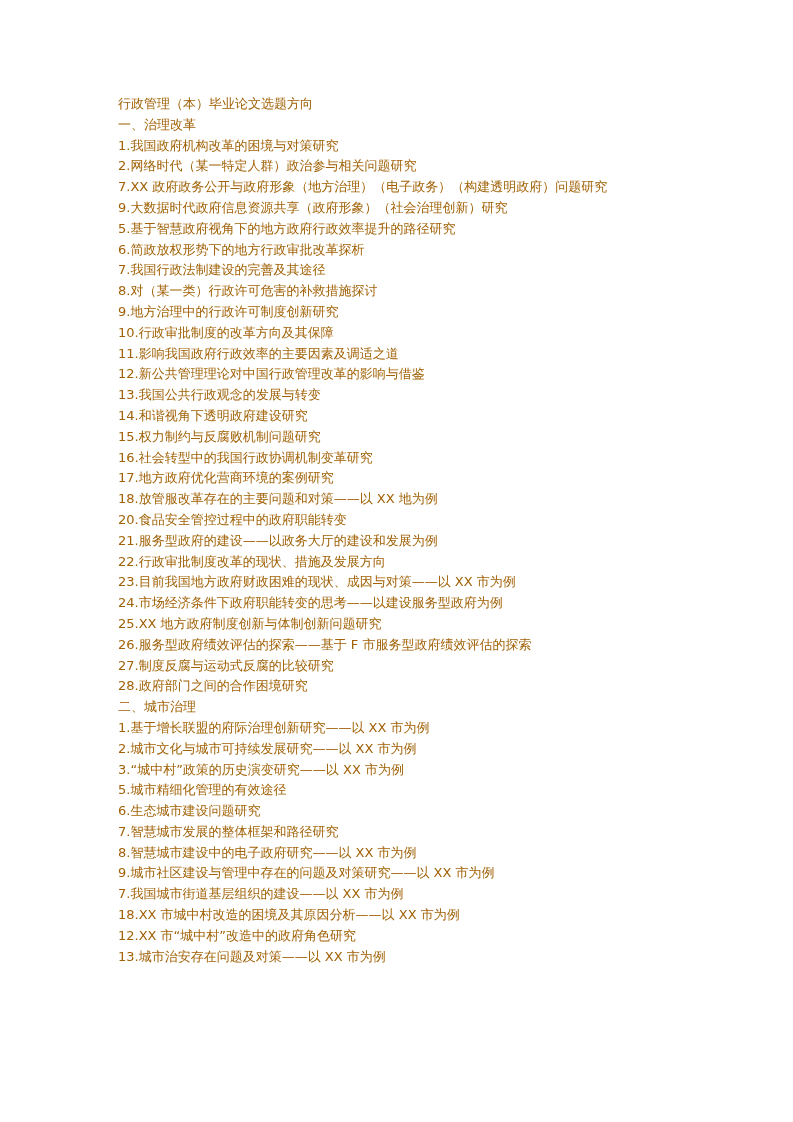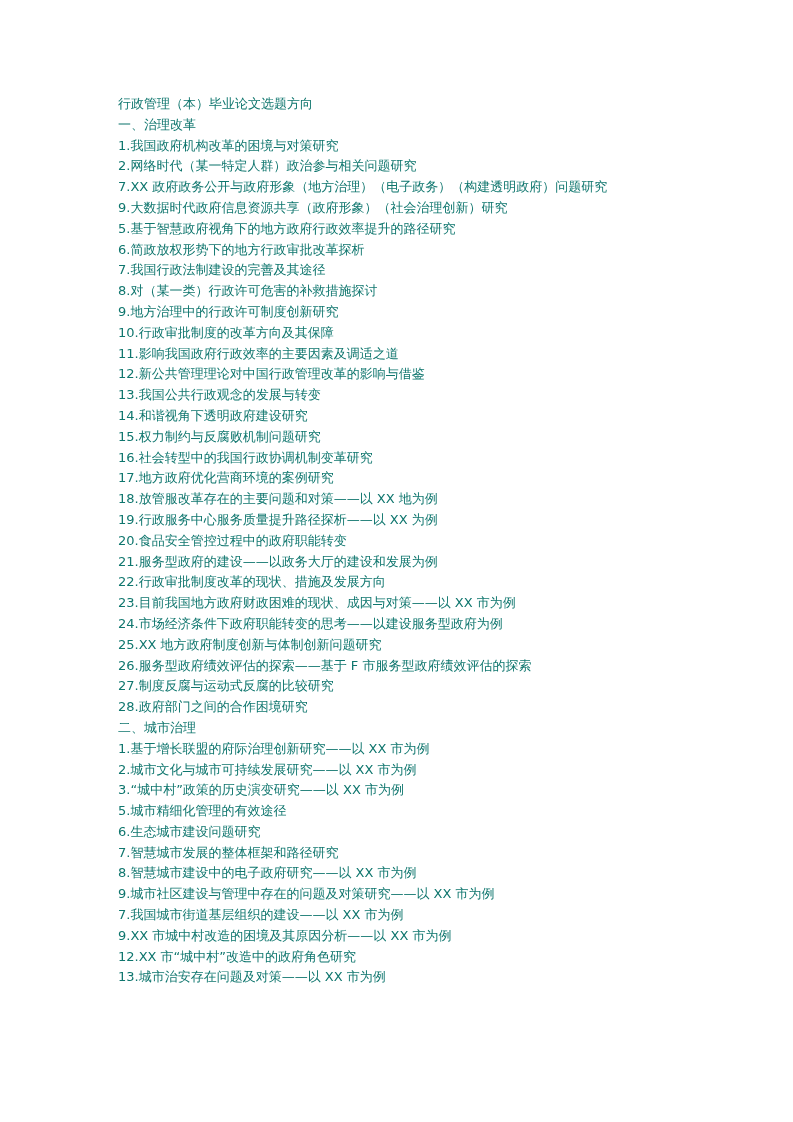--- a/index.html
+++ b/index.html
@@ -4,21 +4,21 @@
   <style>
     html, body { margin: 0; padding: 0; background: #ffffff; }
     body { width: 793px; height: 1122px; position: relative; overflow: hidden; }
     .page {
       position: absolute;
       left: 118px;
       top: 94px;
       width: 640px;
       font-family: "DejaVu Sans", "Liberation Sans", sans-serif;
       font-size: 13px;
-      color: #0f766e;
+      color: #a16207;
     }
     .line {
       height: 20.8px;
       line-height: 20.8px;
       white-space: nowrap;
     }
     .heading { font-weight: normal; }
   </style>
 </head>
 <body>
@@ -39,21 +39,20 @@
     <div class="line">9.地方治理中的行政许可制度创新研究</div>
     <div class="line">10.行政审批制度的改革方向及其保障</div>
     <div class="line">11.影响我国政府行政效率的主要因素及调适之道</div>
     <div class="line">12.新公共管理理论对中国行政管理改革的影响与借鉴</div>
     <div class="line">13.我国公共行政观念的发展与转变</div>
     <div class="line">14.和谐视角下透明政府建设研究</div>
     <div class="line">15.权力制约与反腐败机制问题研究</div>
     <div class="line">16.社会转型中的我国行政协调机制变革研究</div>
     <div class="line">17.地方政府优化营商环境的案例研究</div>
     <div class="line">18.放管服改革存在的主要问题和对策——以 XX 地为例</div>
-    <div class="line">19.行政服务中心服务质量提升路径探析——以 XX 为例</div>
     <div class="line">20.食品安全管控过程中的政府职能转变</div>
     <div class="line">21.服务型政府的建设——以政务大厅的建设和发展为例</div>
     <div class="line">22.行政审批制度改革的现状、措施及发展方向</div>
     <div class="line">23.目前我国地方政府财政困难的现状、成因与对策——以 XX 市为例</div>
     <div class="line">24.市场经济条件下政府职能转变的思考——以建设服务型政府为例</div>
     <div class="line">25.XX 地方政府制度创新与体制创新问题研究</div>
     <div class="line">26.服务型政府绩效评估的探索——基于 F 市服务型政府绩效评估的探索</div>
     <div class="line">27.制度反腐与运动式反腐的比较研究</div>
     <div class="line">28.政府部门之间的合作困境研究</div>
   </div>
@@ -62,17 +61,17 @@
     <div class="line heading">二、城市治理</div>
     <div class="line">1.基于增长联盟的府际治理创新研究——以 XX 市为例</div>
     <div class="line">2.城市文化与城市可持续发展研究——以 XX 市为例</div>
     <div class="line">3.“城中村”政策的历史演变研究——以 XX 市为例</div>
     <div class="line">5.城市精细化管理的有效途径</div>
     <div class="line">6.生态城市建设问题研究</div>
     <div class="line">7.智慧城市发展的整体框架和路径研究</div>
     <div class="line">8.智慧城市建设中的电子政府研究——以 XX 市为例</div>
     <div class="line">9.城市社区建设与管理中存在的问题及对策研究——以 XX 市为例</div>
     <div class="line">7.我国城市街道基层组织的建设——以 XX 市为例</div>
-    <div class="line">9.XX 市城中村改造的困境及其原因分析——以 XX 市为例</div>
+    <div class="line">18.XX 市城中村改造的困境及其原因分析——以 XX 市为例</div>
     <div class="line">12.XX 市“城中村”改造中的政府角色研究</div>
     <div class="line">13.城市治安存在问题及对策——以 XX 市为例</div>
   </div>
 </div>
 
 </body></html>

